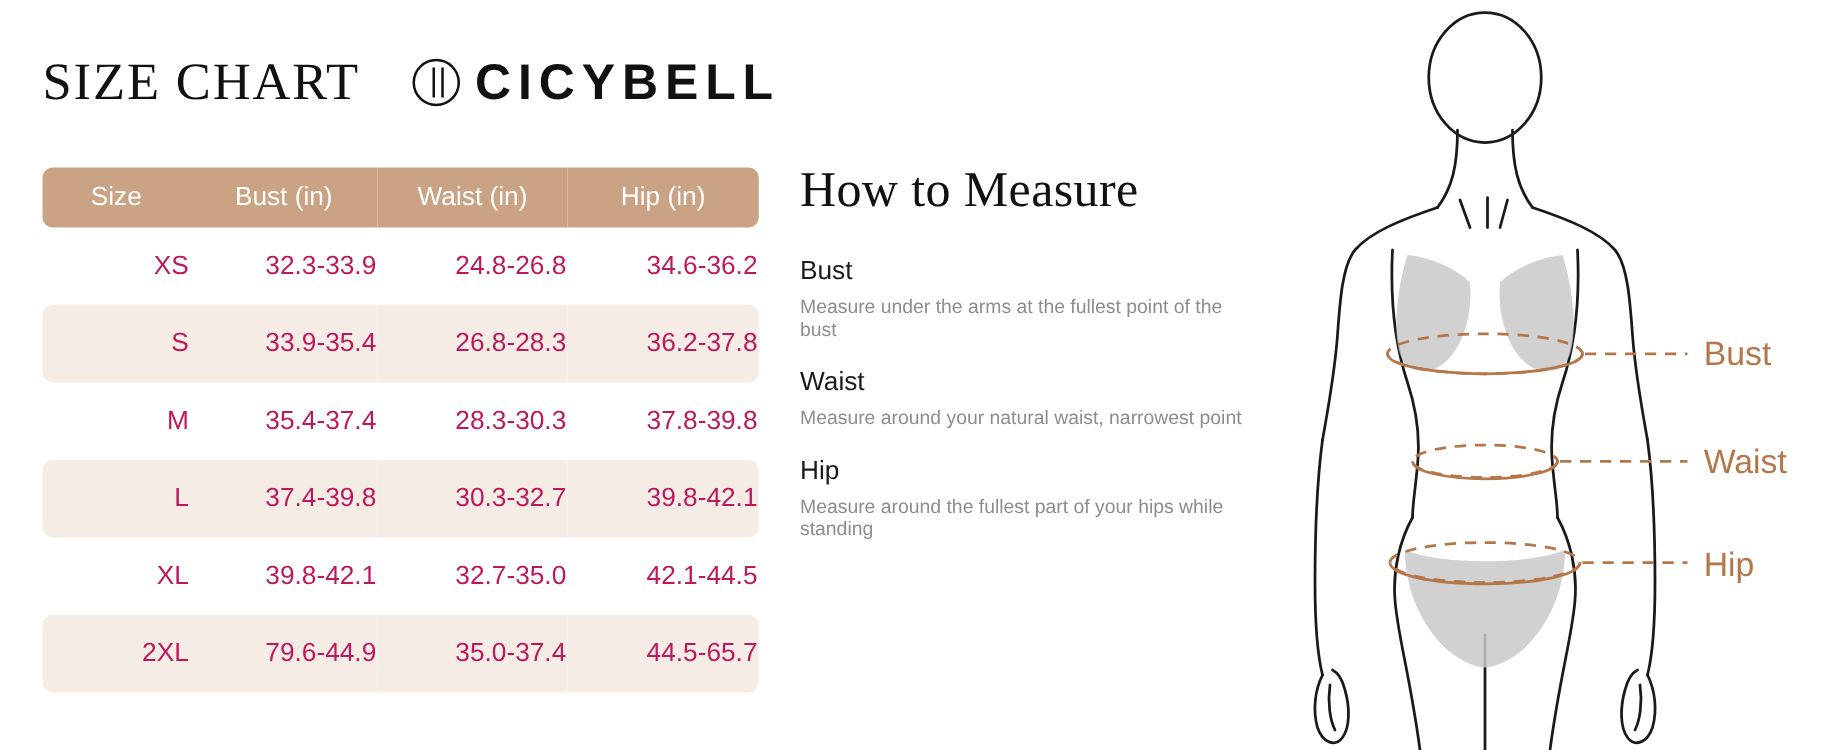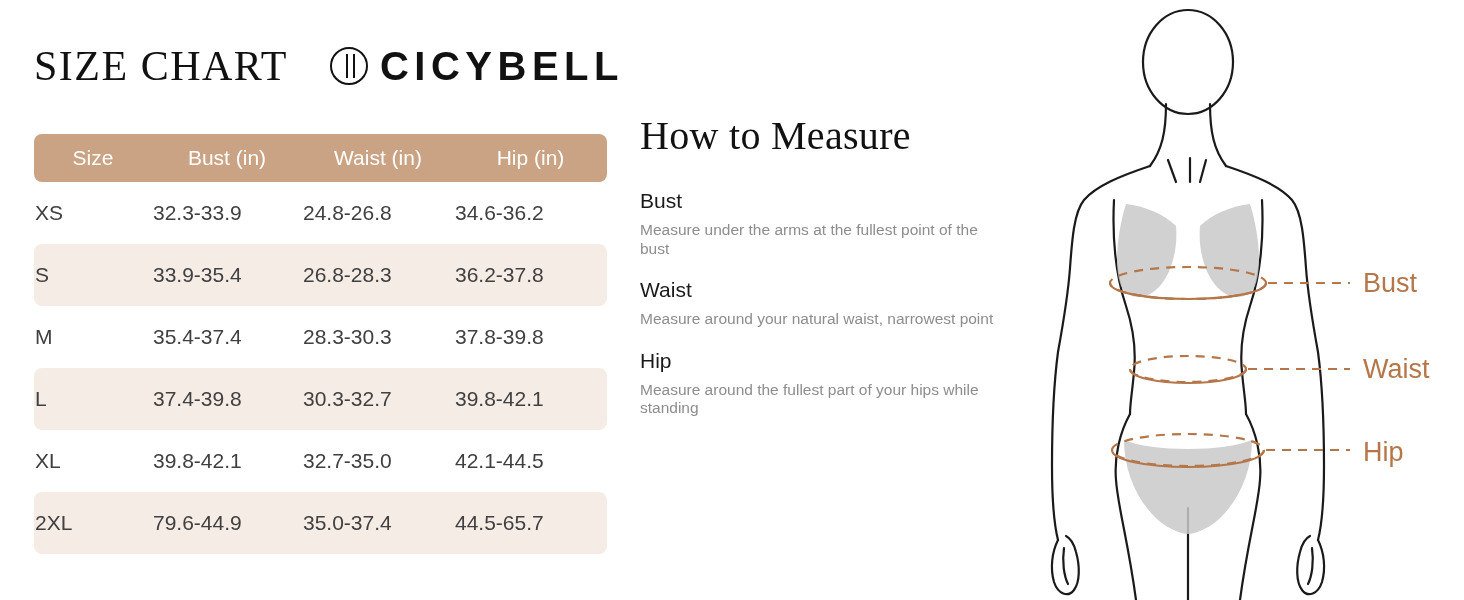--- a/index.html
+++ b/index.html
@@ -92,24 +92,24 @@
   .size-table thead tr th:first-child {
     border-top-left-radius: 8px;
     border-bottom-left-radius: 8px;
   }
   .size-table thead tr th:last-child {
     border-top-right-radius: 8px;
     border-bottom-right-radius: 8px;
   }
   .size-table td {
     height: 60px;
-    text-align: left;
+    text-align: right;
     vertical-align: middle;
     font-size: 21px;
-    color: #404040;
+    color: #be185d;
   }
   .size-table tbody tr.alt td {
     background: #f6ece6;
   }
   .size-table tbody tr.alt td:first-child {
     border-top-left-radius: 8px;
     border-bottom-left-radius: 8px;
   }
   .size-table tbody tr.alt td:last-child {
     border-top-right-radius: 8px;
@@ -117,21 +117,21 @@
   }
   .col-size  { width: 118px; }
   .col-bust  { width: 150px; }
   .col-waist { width: 152px; }
   .col-hip   { width: 153px; }
 
   
   .mid-col {
     position: absolute;
     left: 640px;
-    top: 112px;
+    top: 128px;
     width: 390px;
   }
   .how-title {
     font-family: "Liberation Serif", serif;
     font-size: 40px;
     color: #111111;
     margin: 0 0 30px 0;
     font-weight: normal;
     letter-spacing: 0.3px;
   }

